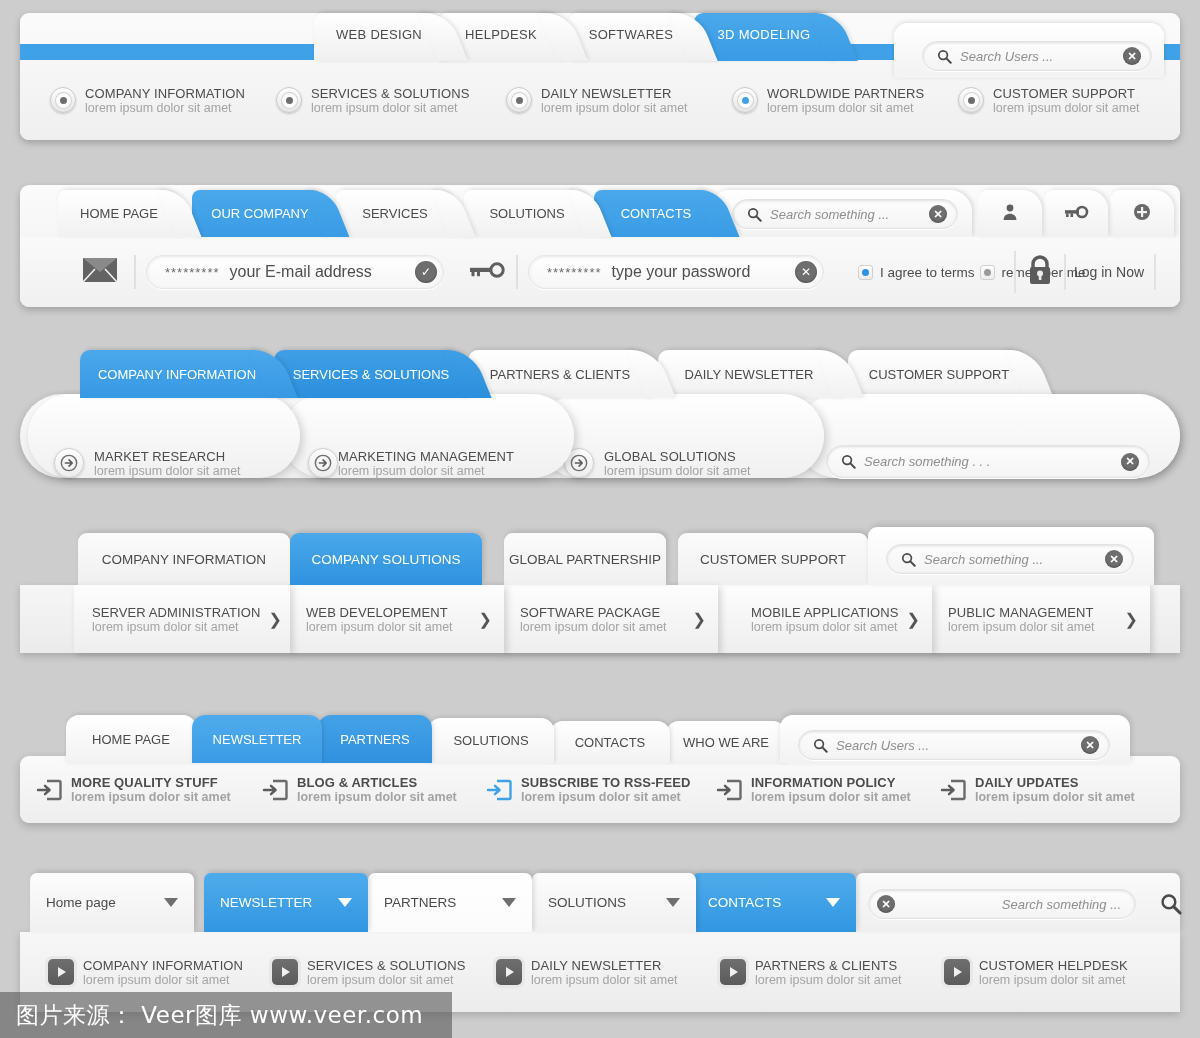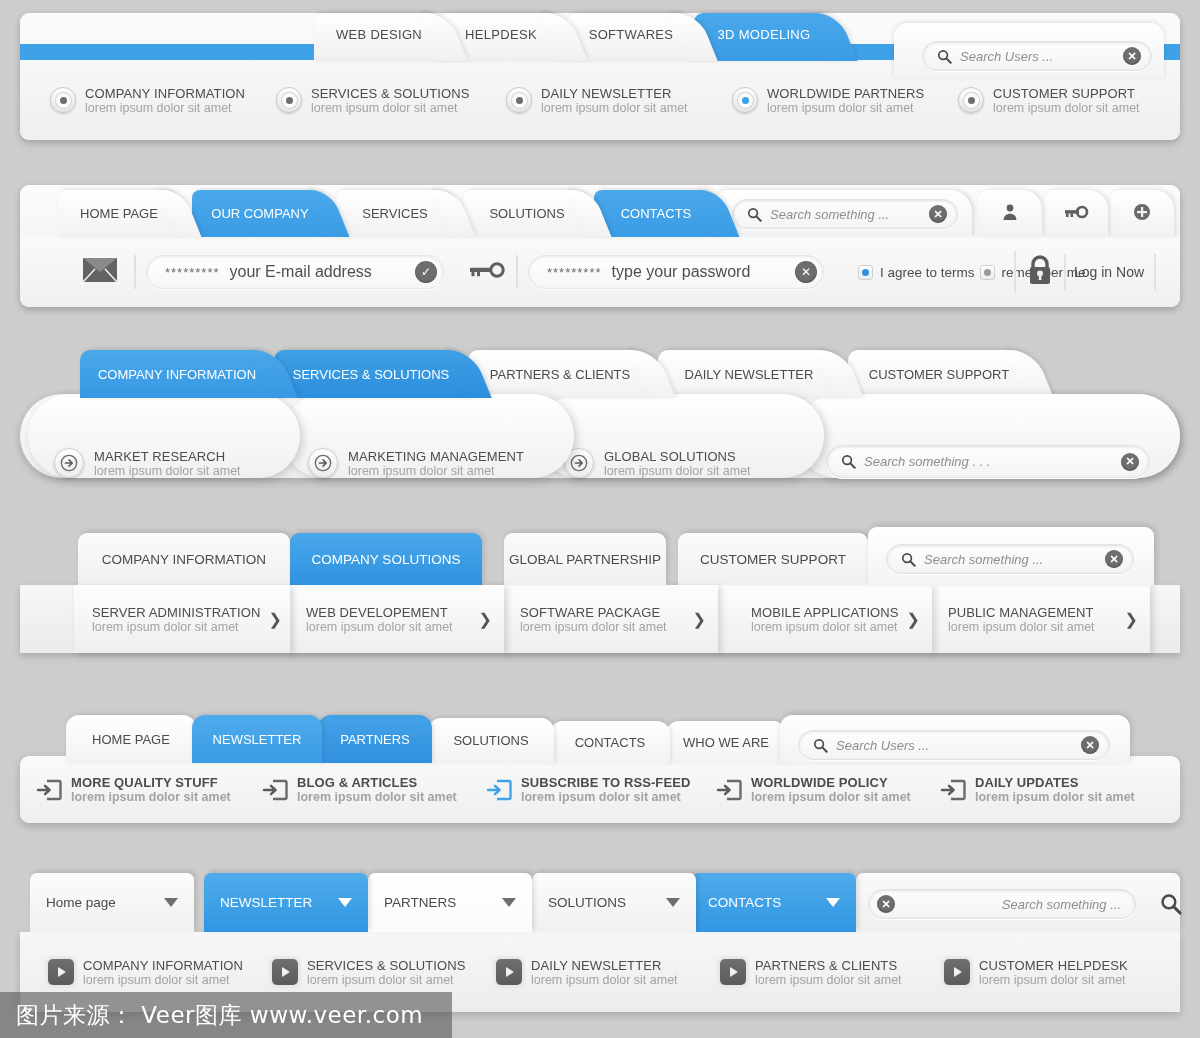--- a/index.html
+++ b/index.html
@@ -520,21 +520,21 @@
         <div class="sub">lorem ipsum dolor sit amet</div>
       </span>
     </div>
     <div class="pillcard" style="left:262px;width:292px;z-index:4;">
       <span class="carrow">
         <svg viewBox="0 0 20 20">
             <circle cx="10" cy="10" r="8.5" fill="none" stroke="#6e6e6e" stroke-width="1.6"></circle>
             <path d="M6 10 h7 M10 6.6 L13.6 10 L10 13.4" fill="none" stroke="#5a5a5a" stroke-width="1.8" stroke-linecap="round" stroke-linejoin="round"></path>
           </svg>
       </span>
-      <span style="margin-left:10px;">
+      <span style="">
         <div class="lbl">MARKETING MANAGEMENT</div>
         <div class="sub">lorem ipsum dolor sit amet</div>
       </span>
     </div>
     <div class="pillcard" style="left:518px;width:286px;z-index:3;">
       <span class="carrow">
         <svg viewBox="0 0 20 20">
             <circle cx="10" cy="10" r="8.5" fill="none" stroke="#6e6e6e" stroke-width="1.6"></circle>
             <path d="M6 10 h7 M10 6.6 L13.6 10 L10 13.4" fill="none" stroke="#5a5a5a" stroke-width="1.8" stroke-linecap="round" stroke-linejoin="round"></path>
           </svg>
@@ -691,21 +691,21 @@
         </span>
       </div>
       <div class="menu-item" style="position:absolute;left:696px;">
         <span class="rss-in">
           <svg viewBox="0 0 26 24">
               <path d="M11 3 h12 a1.5 1.5 0 0 1 1.5 1.5 v15 a1.5 1.5 0 0 1 -1.5 1.5 h-12" fill="none" stroke="#6a6a6a" stroke-width="2.4"></path>
               <path d="M2 12 h11 M9 7.8 L13.6 12 L9 16.2" fill="none" stroke="#5b5b5b" stroke-width="2.4" stroke-linecap="round" stroke-linejoin="round"></path>
             </svg>
         </span>
         <span>
-          <div class="lbl">WORLDWIDE POLICY</div>
+          <div class="lbl">INFORMATION POLICY</div>
           <div class="sub">lorem ipsum dolor sit amet</div>
         </span>
       </div>
       <div class="menu-item" style="position:absolute;left:920px;">
         <span class="rss-in">
           <svg viewBox="0 0 26 24">
               <path d="M11 3 h12 a1.5 1.5 0 0 1 1.5 1.5 v15 a1.5 1.5 0 0 1 -1.5 1.5 h-12" fill="none" stroke="#6a6a6a" stroke-width="2.4"></path>
               <path d="M2 12 h11 M9 7.8 L13.6 12 L9 16.2" fill="none" stroke="#5b5b5b" stroke-width="2.4" stroke-linecap="round" stroke-linejoin="round"></path>
             </svg>
         </span>

